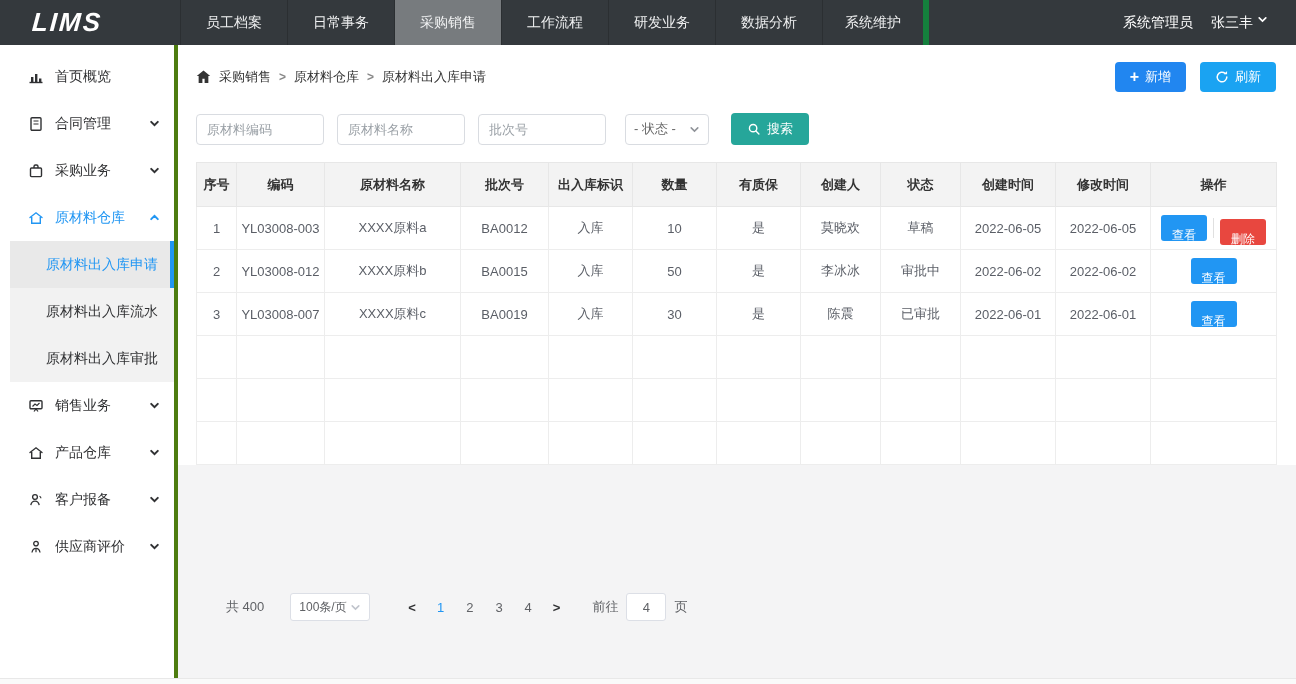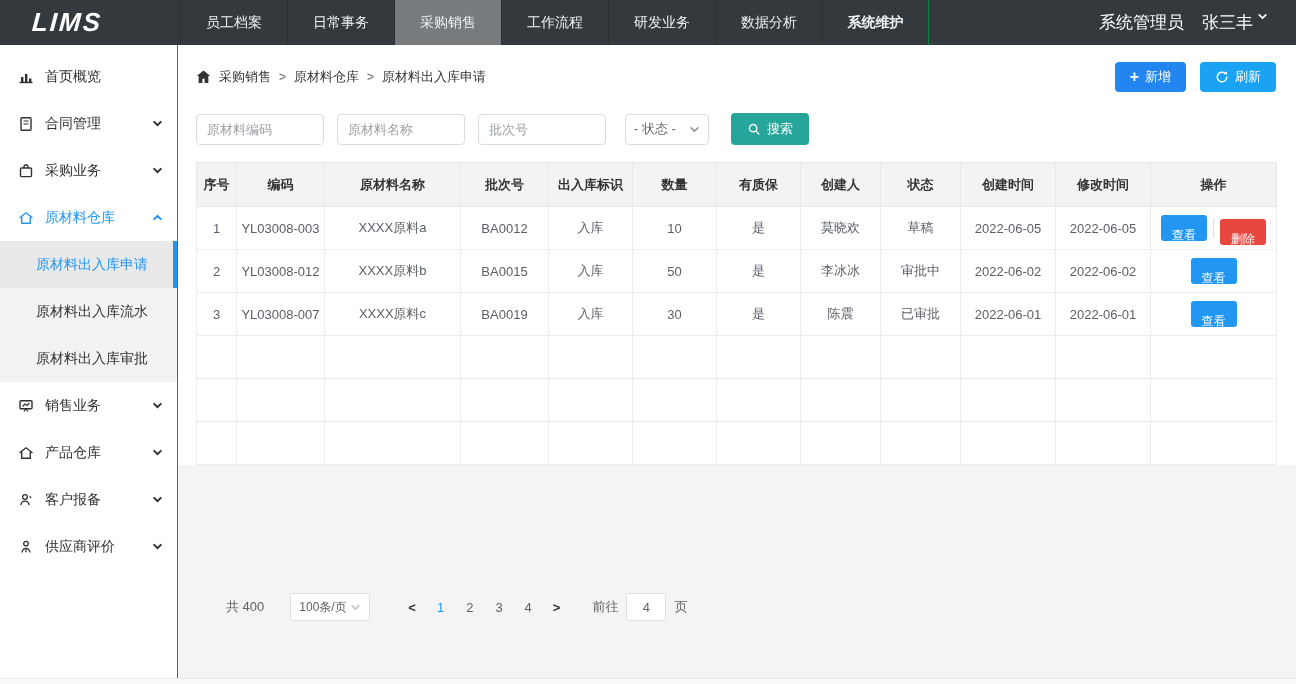--- a/index.html
+++ b/index.html
@@ -8,29 +8,29 @@
 
   
   .topnav { position:absolute; top:0; left:0; width:1296px; height:45px;
     background:#34393d; display:flex; align-items:stretch; z-index:5; }
   .logo { width:180px; display:flex; align-items:center; padding-left:32px;
     color:#fff; font-size:26px; font-weight:bold; font-style:italic;
     letter-spacing:2px; transform:skewX(-4deg); }
   .tabs { display:flex; }
   .tab { width:107px; display:flex; align-items:center; justify-content:center;
     color:#f0f1f2; font-size:14px; cursor:pointer; border-left:1px solid #2b2f32; }
-  .tab:last-child { border-right:1px solid #15803d;font-weight:bold; }
+  .tab:last-child { border-right:6px solid #15803d; }
   .tab.active { background:#777b7e; }
   .user-area { margin-left:auto; display:flex; align-items:center; gap:18px;
-    padding-right:28px; color:#fff; font-size:17px; }
+    padding-right:28px; color:#fff; font-size:14px; }
   .user-name { display:flex; gap:4px; cursor:pointer; }
 
   
   .sidebar { position:absolute; top:45px; left:0; width:178px; bottom:0;
-    background:#fff; border-right:1px solid #4d7c0f; padding-top:8px; }
+    background:#fff; border-right:4px solid #4d7c0f; padding-top:8px;padding-left:10px; }
   .side-item { height:47px; display:flex; align-items:center; gap:10px;
     padding:0 14px 0 18px; font-size:14px; color:#303133; cursor:pointer; }
   .side-item .lbl { flex:1; }
   .side-item .ico { width:17px; height:17px; display:flex; align-items:center; }
   .side-item.active { color:#2196f3; }
   .chev { width:11px; height:11px; }
   .submenu .sub-item { height:47px; display:flex; align-items:center;
     padding-left:36px; font-size:14px; color:#303133; background:#f2f2f2;
     cursor:pointer; }
   .submenu .sub-item.active { background:#e9e9e9; color:#2196f3;

